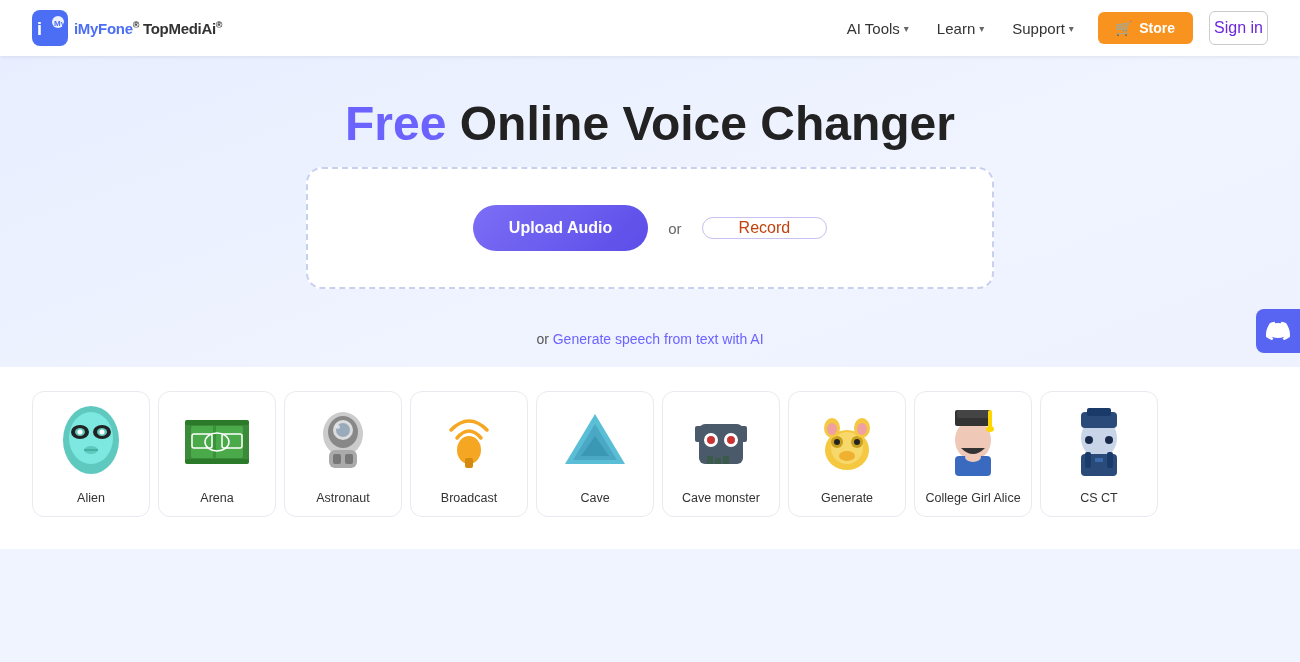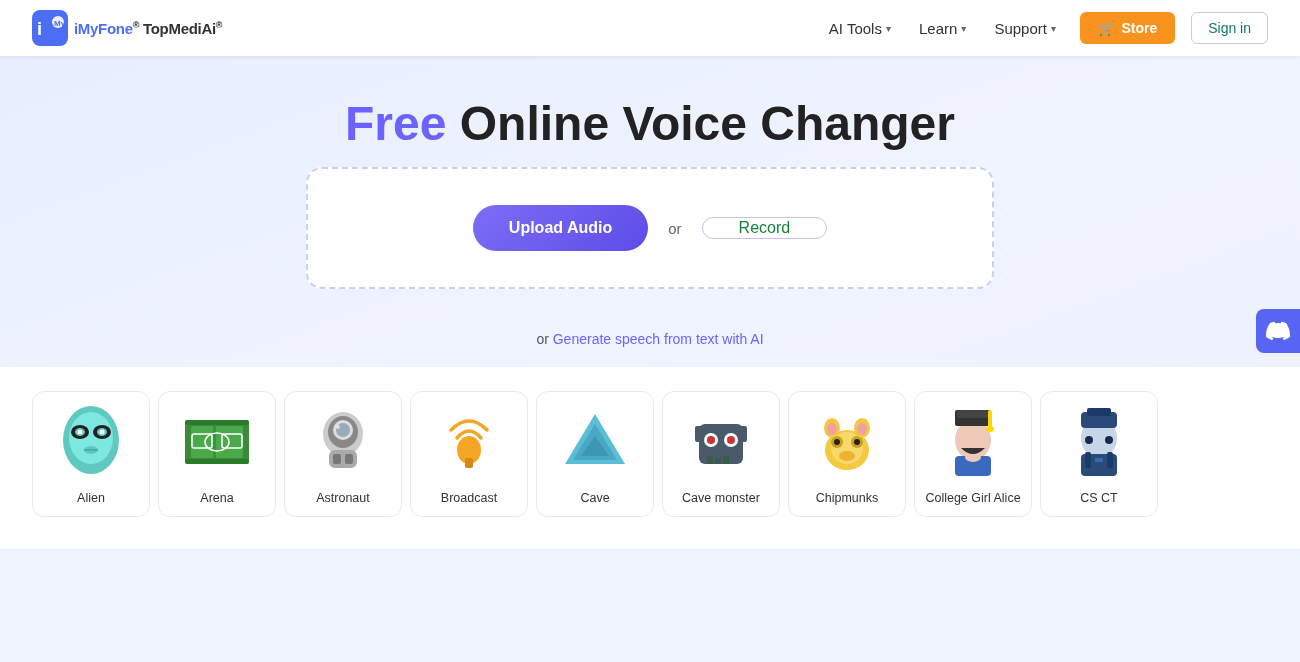--- a/index.html
+++ b/index.html
@@ -69,25 +69,25 @@
       font-size: 14px;
       font-weight: 600;
       cursor: pointer;
       display: flex;
       align-items: center;
       gap: 6px;
       margin-right: 16px;
     }
     .nav-signin-btn {
       background: transparent;
-      color: #0f766e;
+      color: #6d28d9;
       border: 1.5px solid #ccc;
       border-radius: 6px;
-      padding: 7px 16px;
-      font-size: 14px;
+      padding: 7px 4px;
+      font-size: 16px;
       cursor: pointer;
     }
 
     
     .hero {
       background: linear-gradient(160deg, #e8eeff 0%, #f0f4ff 60%, #eef2ff 100%);
       padding: 40px 0 20px;
       display: flex;
       flex-direction: column;
       align-items: center;
@@ -130,21 +130,21 @@
       font-size: 16px;
       font-weight: 600;
       cursor: pointer;
     }
     .or-label {
       font-size: 15px;
       color: #666;
     }
     .record-btn {
       background: #fff;
-      color: #15803d;
+      color: #c2410c;
       border: 1.5px solid #c8c0f0;
       border-radius: 30px;
       padding: 1px 36px;
       font-size: 16px;
       font-weight: 500;
       cursor: pointer;
     }
 
     .generate-link {
       font-size: 14px;
@@ -370,21 +370,21 @@
             <circle cx="50" cy="40" r="6" fill="#c8a020"></circle>
             <circle cx="30" cy="40" r="3" fill="#222"></circle>
             <circle cx="50" cy="40" r="3" fill="#222"></circle>
             <ellipse cx="40" cy="54" rx="8" ry="5" fill="#f0b030"></ellipse>
             <ellipse cx="25" cy="26" rx="8" ry="10" fill="#f5c842"></ellipse>
             <ellipse cx="55" cy="26" rx="8" ry="10" fill="#f5c842"></ellipse>
             <ellipse cx="25" cy="27" rx="5" ry="6" fill="#f0a0a0"></ellipse>
             <ellipse cx="55" cy="27" rx="5" ry="6" fill="#f0a0a0"></ellipse>
           </svg>
         </div>
-        <span class="effect-label">Chipmunks</span>
+        <span class="effect-label">Generate</span>
       </div>
       <div class="effect-card">
         <div class="effect-icon">
           <svg viewBox="0 0 80 80">
             <ellipse cx="40" cy="38" rx="18" ry="20" fill="#f0c8b8"></ellipse>
             <rect x="22" y="8" width="36" height="16" rx="2" fill="#333"></rect>
             <rect x="24" y="8" width="32" height="8" rx="2" fill="#444"></rect>
             <rect x="55" y="8" width="4" height="18" rx="2" fill="#ffd700"></rect>
             <ellipse cx="57" cy="27" rx="4" ry="3" fill="#ffd700"></ellipse>
             <rect x="22" y="54" width="36" height="20" rx="4" fill="#3a6abf"></rect>

